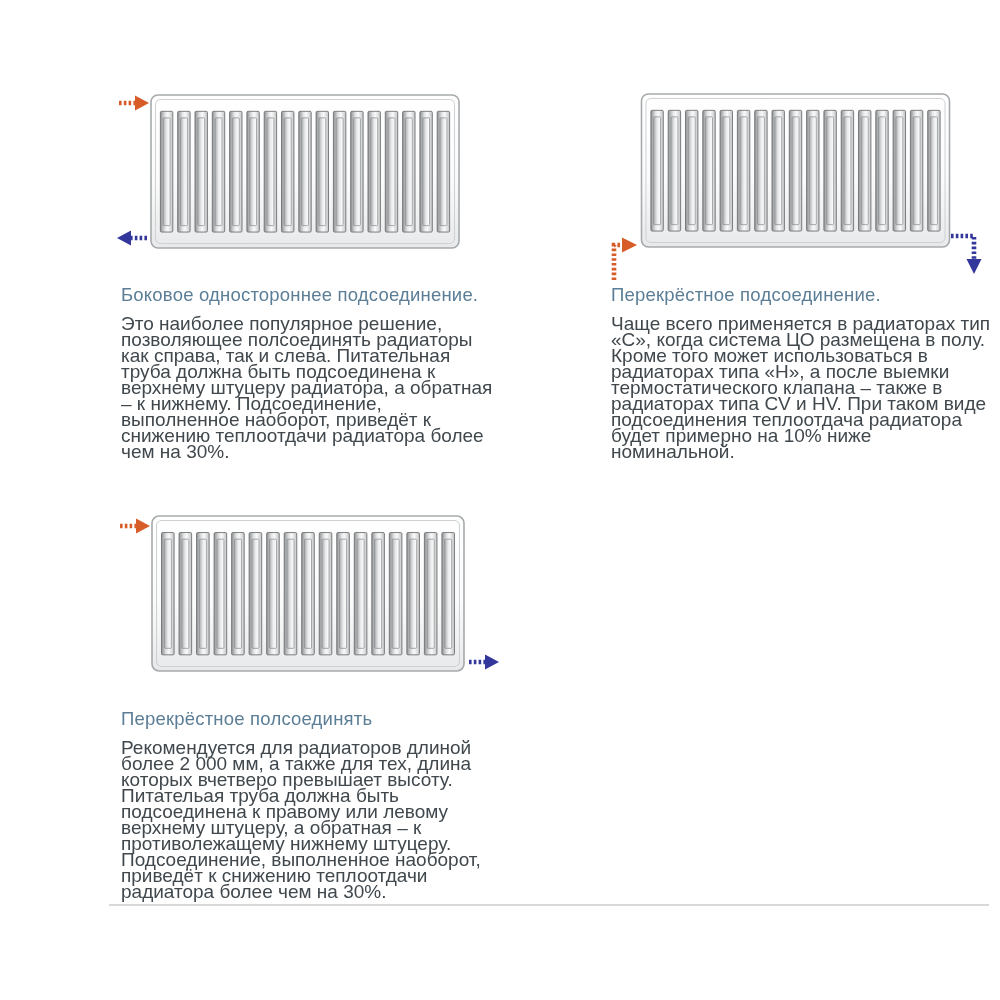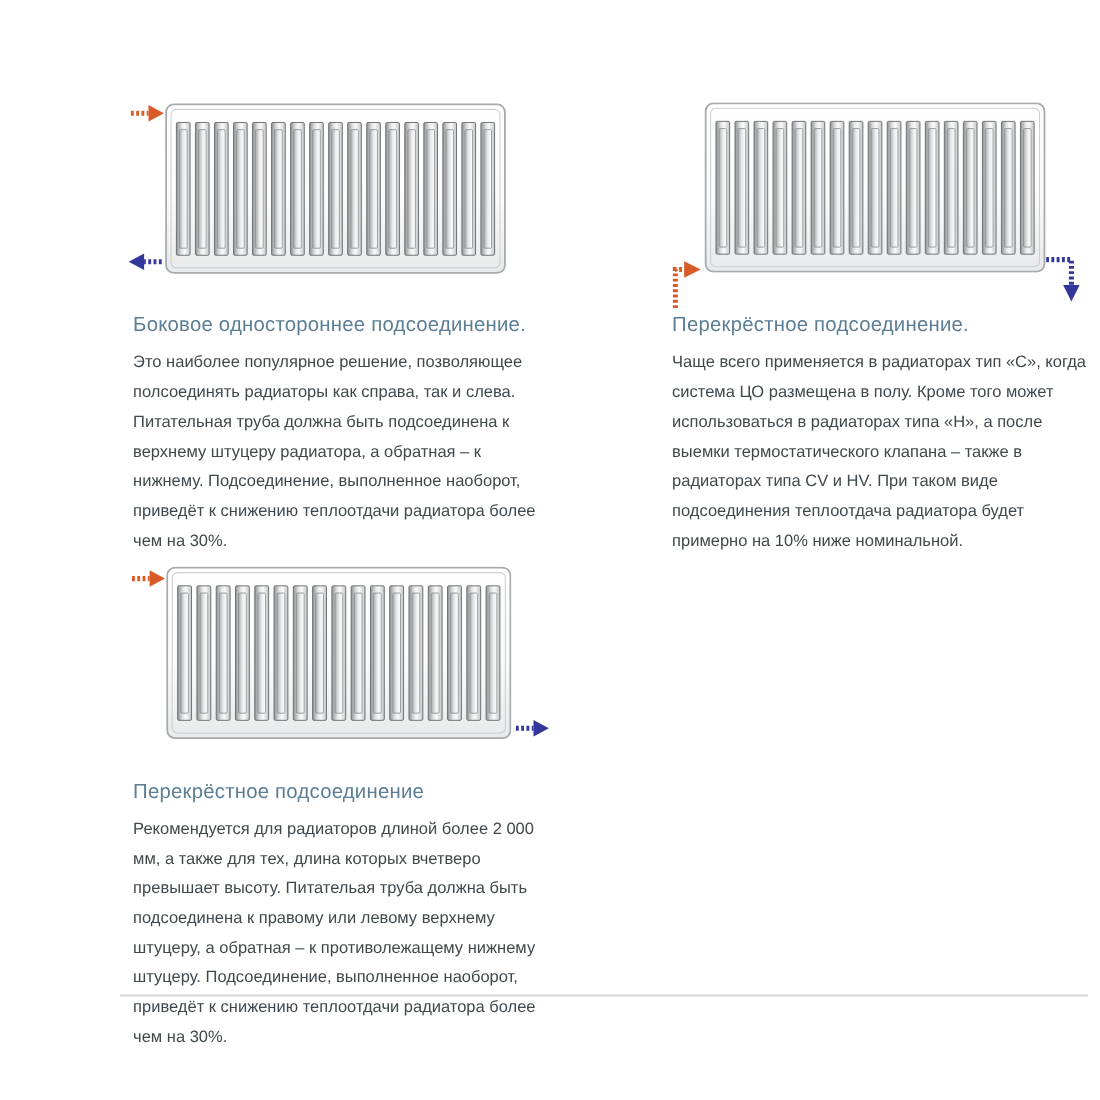--- a/index.html
+++ b/index.html
@@ -21,21 +21,21 @@
     margin-left:48px;
   }
   .abs{position:absolute;}
   .radiator-svg{display:block;width:100%;height:100%;}
   h2.section-heading{
     font-size:18.5px;line-height:24px;font-weight:400;
     color:var(--heading);letter-spacing:.2px;
     margin:0 0 9px 0;
   }
   p.section-body{
-    font-size:15px;line-height:27px;font-weight:400;
+    font-size:19px;line-height:16px;font-weight:400;
     color:var(--body);
   }
   .divider{background:var(--divider);}
   .supply-shaft{stroke:var(--supply);fill:none;}
   .supply-head{fill:var(--supply);}
   .return-shaft{stroke:var(--return);fill:none;}
   .return-head{fill:var(--return);}
 </style>
 </head>
 <body>
@@ -170,18 +170,18 @@
   </div>
   <svg class="abs" style="left:71px;top:517px;" width="32" height="18" viewBox="0 0 32 18">
     <line class="supply-shaft" x1="1" y1="9" x2="17" y2="9" stroke-width="4.6" stroke-dasharray="2.6 2.2"></line>
     <polygon class="supply-head" points="17,1.5 31,9 17,16.5"></polygon>
   </svg>
   <svg class="abs" style="left:420px;top:653px;" width="32" height="18" viewBox="0 0 32 18">
     <line class="return-shaft" x1="1" y1="9" x2="17" y2="9" stroke-width="4.6" stroke-dasharray="2.6 2.2"></line>
     <polygon class="return-head" points="17,1.5 31,9 17,16.5"></polygon>
   </svg>
   <section class="abs" style="left:73px;top:707px;width:384px;">
-    <h2 class="section-heading">Перекрёстное подсоединение</h2>
+    <h2 class="section-heading">Перекрёстное полсоединять</h2>
     <p class="section-body">Рекомендуется для радиаторов длиной более 2 000 мм, а также для тех, длина которых вчетверо превышает высоту. Питательая труба должна быть подсоединена к правому или левому верхнему штуцеру, а обратная – к противолежащему нижнему штуцеру. Подсоединение, выполненное наоборот, приведёт к снижению теплоотдачи радиатора более чем на 30%.</p>
   </section>
 
   <div class="divider abs" style="left:61px;top:904px;width:880px;height:2px;"></div>
 </div>
 
 </body></html>

